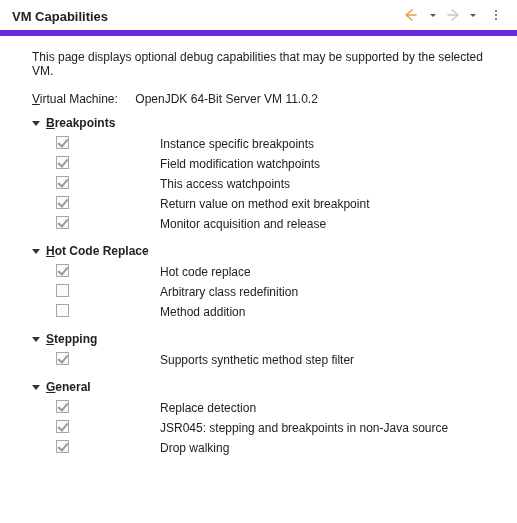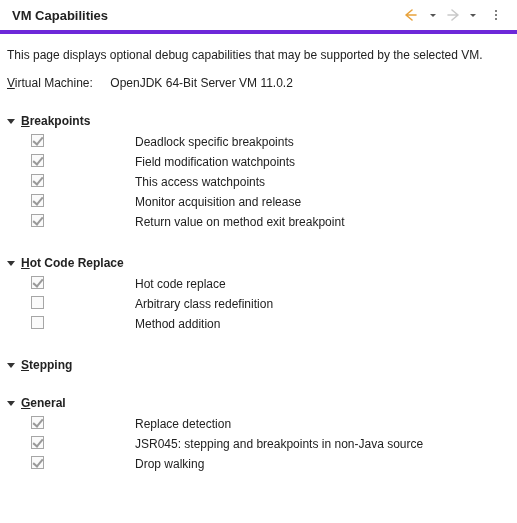--- a/index.html
+++ b/index.html
@@ -1,28 +1,28 @@
 <!DOCTYPE html>
 <html><head>
 <meta charset="utf-8">
 <style>
 html,body{margin:0;padding:0;font-family:"Segoe UI",Tahoma,sans-serif;font-size:12px;color:#222;background:#fff;width:517px}
-.header{display:flex;align-items:center;justify-content:space-between;padding:6px 8px 6px 12px;border-bottom:4px solid #6d28d9}
+.header{display:flex;align-items:flex-end;justify-content:space-between;padding:6px 8px 6px 12px;border-bottom:6px solid #6d28d9}
 .title{font-weight:700;font-size:13px}
 .toolbar{display:flex;align-items:center;gap:2px}
 .tbtn{display:flex;align-items:center;justify-content:center;width:18px;height:18px}
 .chev{display:inline-block;width:0;height:0;border-top:3px solid #555;border-left:3px solid transparent;border-right:3px solid transparent;margin-left:1px}
 .dots{display:flex;flex-direction:column;gap:2px;padding:0 4px}
 .dots span{width:2px;height:2px;border-radius:50%;background:#555}
-.content{padding:10px 7px}
+.content{padding:10px 32px}
 .desc{margin:4px 0 14px 0}
 .vmrow{margin-bottom:8px}
 .vmrow .lbl{display:inline-block;width:100px}
 .vmrow .lbl .u{text-decoration:underline}
-.section{margin-top:24px}
+.section{margin-top:10px}
 .sechead{display:flex;align-items:center;font-weight:700;cursor:default;margin:4px 0}
 .tri{display:inline-block;width:0;height:0;border-top:5px solid #333;border-left:4px solid transparent;border-right:4px solid transparent;margin-right:6px}
 .sechead .u{text-decoration:underline}
 .items{margin:2px 0 8px 0}
 .item{display:flex;align-items:center;height:20px}
 .cbwrap{width:108px;padding-left:20px}
 .cb{appearance:none;-webkit-appearance:none;width:13px;height:13px;border:1px solid #a6a6a6;background:#fff;position:relative;display:inline-block}
 .cb:disabled{background:#fafafa}
 .cb:checked::after{content:"";position:absolute;left:3px;top:0;width:4px;height:8px;border:solid #9a9a9a;border-width:0 2px 2px 0;transform:rotate(40deg)}
 .itemlabel{flex:1}
@@ -66,37 +66,37 @@
   </div>
 
   <div class="section">
     <div class="sechead">
       <span class="tri"></span>
       <span><span class="u">B</span><span>reakpoints</span></span>
     </div>
     <div class="items">
         <div class="item">
           <div class="cbwrap"><input type="checkbox" class="cb" disabled="" checked="" style=""></div>
-          <div class="itemlabel">Deadlock specific breakpoints</div>
+          <div class="itemlabel">Instance specific breakpoints</div>
         </div>
         <div class="item">
           <div class="cbwrap"><input type="checkbox" class="cb" disabled="" checked="" style=""></div>
           <div class="itemlabel">Field modification watchpoints</div>
         </div>
         <div class="item">
           <div class="cbwrap"><input type="checkbox" class="cb" disabled="" checked="" style=""></div>
           <div class="itemlabel">This access watchpoints</div>
         </div>
         <div class="item">
           <div class="cbwrap"><input type="checkbox" class="cb" disabled="" checked="" style=""></div>
-          <div class="itemlabel">Monitor acquisition and release</div>
+          <div class="itemlabel">Return value on method exit breakpoint</div>
         </div>
         <div class="item">
           <div class="cbwrap"><input type="checkbox" class="cb" disabled="" checked="" style=""></div>
-          <div class="itemlabel">Return value on method exit breakpoint</div>
+          <div class="itemlabel">Monitor acquisition and release</div>
         </div>
       </div>
   </div>
 
   <div class="section">
     <div class="sechead">
       <span class="tri"></span>
       <span><span class="u">H</span><span>ot Code Replace</span></span>
     </div>
     <div class="items">
@@ -114,20 +114,24 @@
         </div>
       </div>
   </div>
 
   <div class="section">
     <div class="sechead">
       <span class="tri"></span>
       <span><span class="u">S</span><span>tepping</span></span>
     </div>
     <div class="items">
+        <div class="item">
+          <div class="cbwrap"><input type="checkbox" class="cb" disabled="" checked="" style=""></div>
+          <div class="itemlabel">Supports synthetic method step filter</div>
+        </div>
       </div>
   </div>
 
   <div class="section">
     <div class="sechead">
       <span class="tri"></span>
       <span><span class="u">G</span><span>eneral</span></span>
     </div>
     <div class="items">
         <div class="item">

